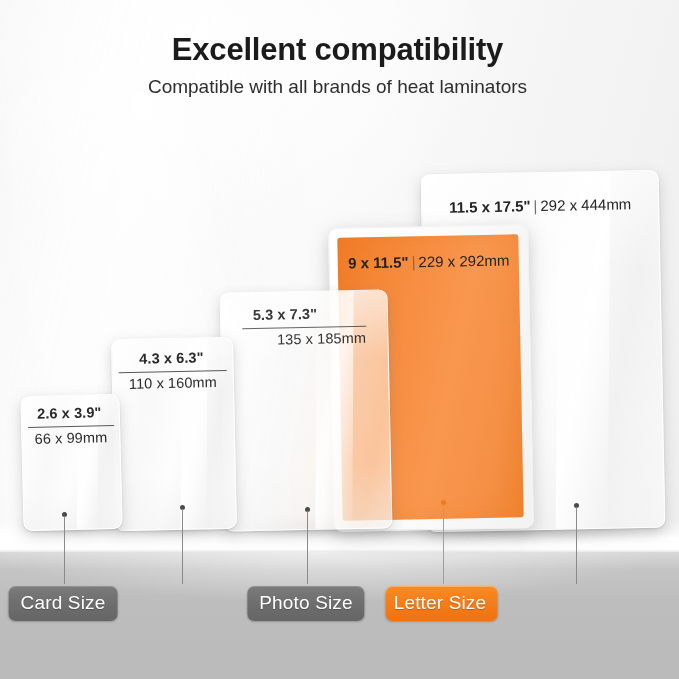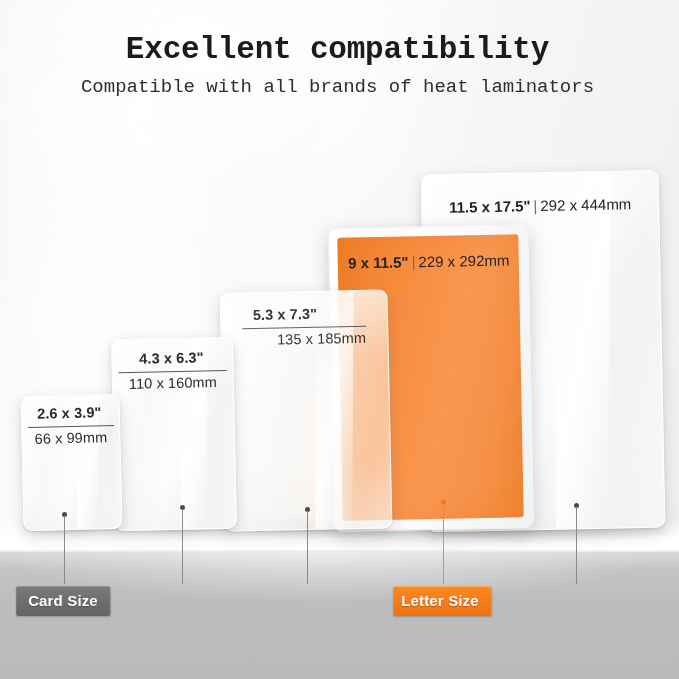--- a/index.html
+++ b/index.html
@@ -108,38 +108,38 @@
   .leader{
     position:absolute;width:1px;
     background:#8a8a8a;
   }
   .leader.accent{background:#ef8a35;}
 
   .badge{
     position:absolute;
     transform:translateX(-50%);
     padding:6px 12px 7px 12px;
-    border-radius:2px;
+    border-radius:7px;
     background:linear-gradient(180deg,#7b7b7b 0%,#6e6e6e 50%,#656565 100%);
     color:#ffffff;
-    font-size:15px;
-    font-weight:700;
+    font-size:19px;
+    font-weight:400;
     letter-spacing:.15px;
     white-space:nowrap;
     box-shadow:0 1px 2px rgba(0,0,0,.22), inset 0 1px 0 rgba(255,255,255,.18);
     text-shadow:0 1px 1px rgba(0,0,0,.25);
   }
   .badge.accent{
     background:linear-gradient(180deg,#fa8b20 0%,#f57c1a 50%,#ef7310 100%);
     box-shadow:0 1px 2px rgba(0,0,0,.22), inset 0 1px 0 rgba(255,255,255,.30);
   }
 
   
   .heading{
-    position:absolute;left:0;right:4px;text-align:center;font-family:Liberation Mono, monospace;
+    position:absolute;left:0;right:4px;text-align:center;
   }
   .h-title{
     font-size:31px;font-weight:700;color:#1b1b1b;letter-spacing:-.2px;
   }
   .h-sub{
     font-size:19px;font-weight:400;color:#2e2e2e;letter-spacing:0;
   }
 
   .shadow-pool{
     position:absolute;
@@ -231,15 +231,16 @@
   <div class="dot" style="left:305px;top:507px;"></div>
   <div class="leader" style="left:307px;top:511px;height:73px;"></div>
 
   <div class="dot accent" style="left:441px;top:500px;"></div>
   <div class="leader accent" style="left:443px;top:504px;height:80px;"></div>
 
   <div class="dot" style="left:574px;top:503px;"></div>
   <div class="leader" style="left:576px;top:507px;height:77px;"></div>
 
   <div class="badge" style="left:63px;top:586px;">Card Size</div>
+  <div class="badge" style="left:306px;top:586px;">Photo Size</div>
   <div class="badge accent" style="left:442px;top:586px;padding-left:8px;">Letter Size</div>
 
 </div>
 
 </body></html>

